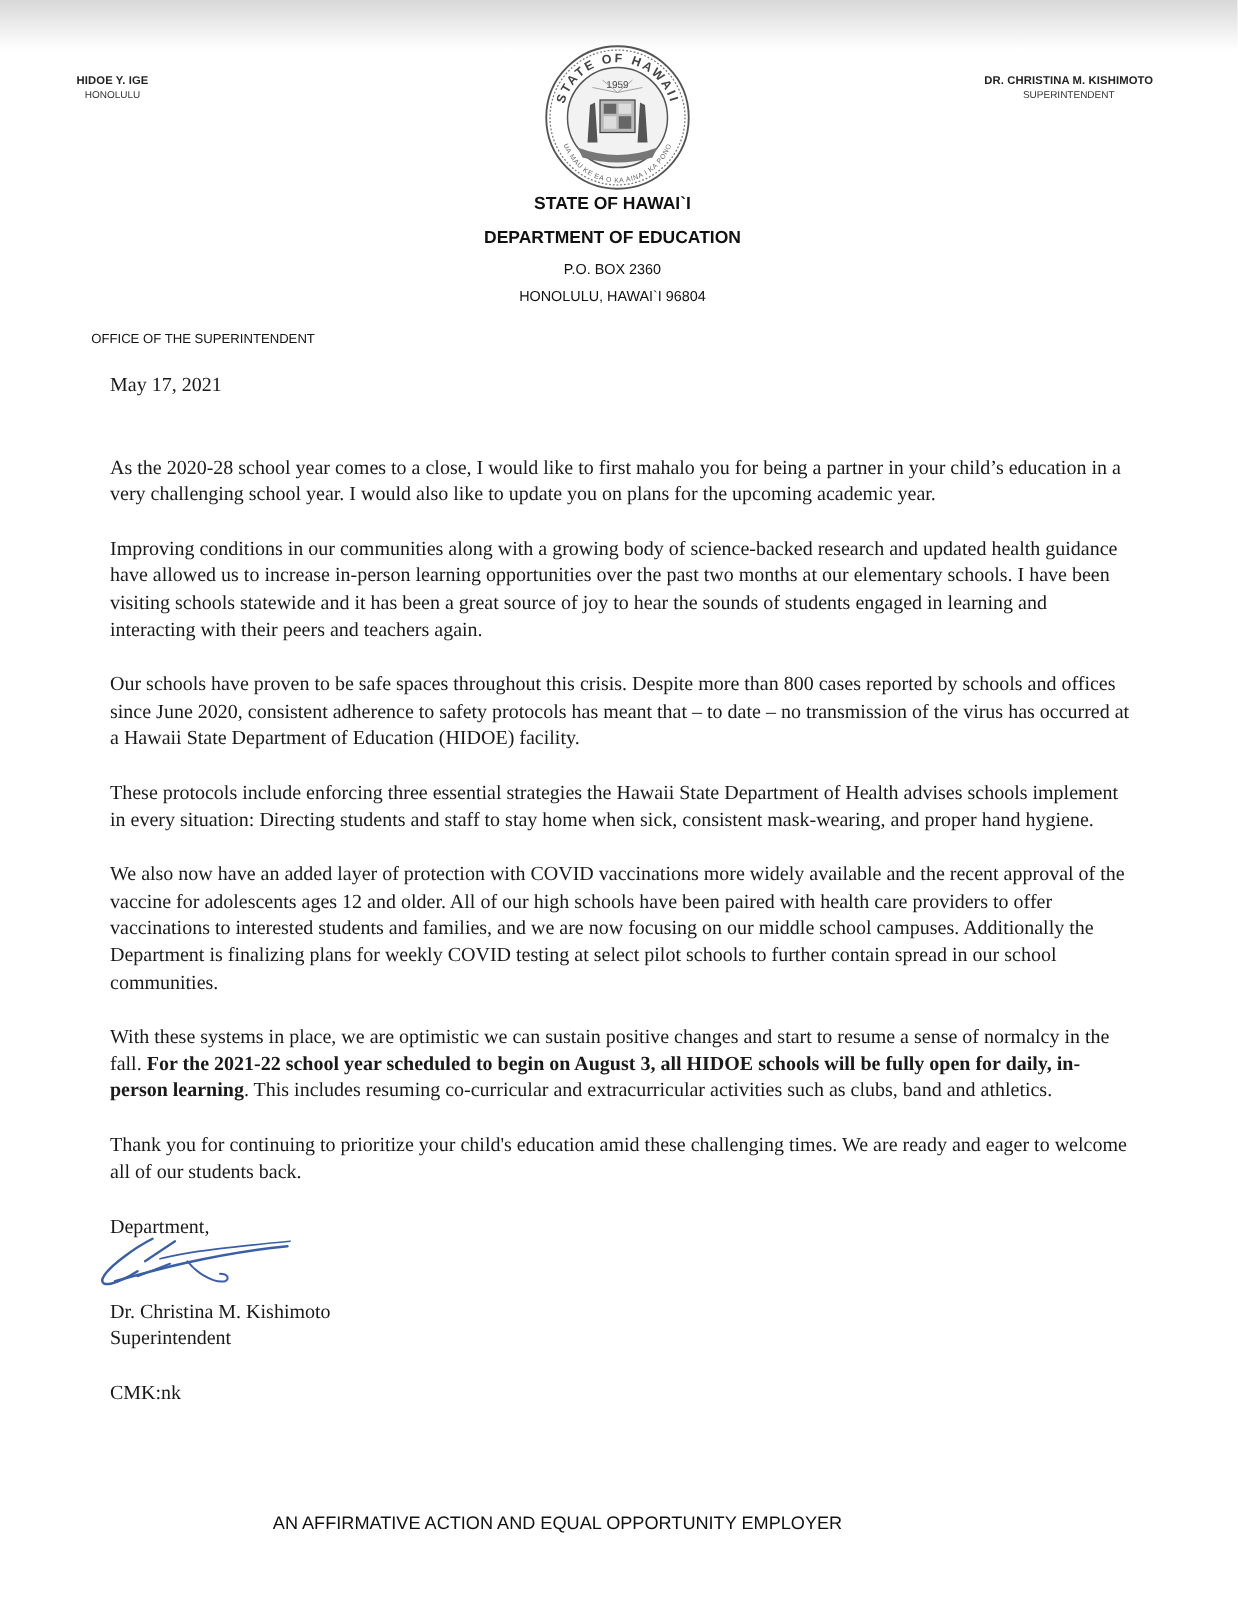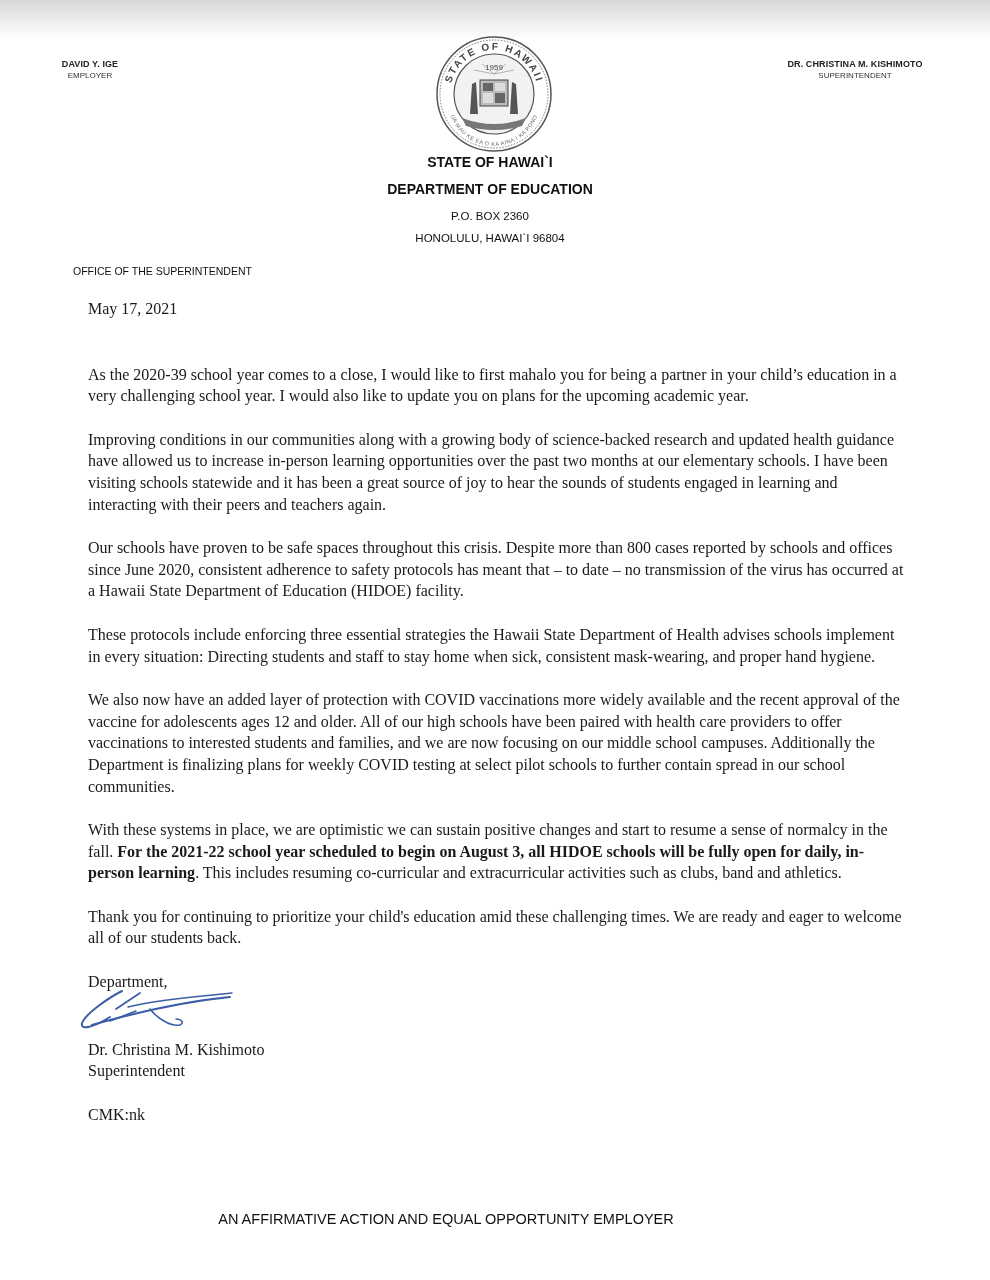--- a/index.html
+++ b/index.html
@@ -54,22 +54,22 @@
     position: absolute; left: 0; width: 892px; top: 1211px; text-align: center;
     font-family: "Liberation Sans", sans-serif; font-size: 14.5px; color: #111;
   }
 </style>
 </head>
 <body>
 
 <div class="top-shade"></div>
 
 <div class="hdr-name" id="gov">
-  <div class="n">DAVID Y. IGE</div>
-  <div class="t">EMPLOYER</div>
+  <div class="n">HIDOE Y. IGE</div>
+  <div class="t">HONOLULU</div>
 </div>
 
 <div class="hdr-name" id="sup">
   <div class="n">DR. CHRISTINA M. KISHIMOTO</div>
   <div class="t">SUPERINTENDENT</div>
 </div>
 
 <div class="seal">
   <svg width="120" height="120" viewBox="0 0 120 120">
     <circle cx="60" cy="60" r="57" fill="#fff" stroke="#555" stroke-width="1.5"></circle>
@@ -109,21 +109,21 @@
 <div class="agency" id="dept">DEPARTMENT OF EDUCATION</div>
 <div class="agency" id="box">P.O. BOX 2360</div>
 <div class="agency" id="city">HONOLULU, HAWAI`I 96804</div>
 
 <div class="office">OFFICE OF THE SUPERINTENDENT</div>
 
 <div class="letter">
   <p>May 17, 2021</p>
   <div class="gap-s"></div>
   <div class="gap"></div>
-  <p>As the 2020-39 school year comes to a close, I would like to first mahalo you for being a partner in your child’s education in a very challenging school year. I would also like to update you on plans for the upcoming academic year.</p>
+  <p>As the 2020-28 school year comes to a close, I would like to first mahalo you for being a partner in your child’s education in a very challenging school year. I would also like to update you on plans for the upcoming academic year.</p>
   <div class="gap"></div>
   <p>Improving conditions in our communities along with a growing body of science-backed research and updated health guidance have allowed us to increase in-person learning opportunities over the past two months at our elementary schools. I have been visiting schools statewide and it has been a great source of joy to hear the sounds of students engaged in learning and interacting with their peers and teachers again.</p>
   <div class="gap"></div>
   <p>Our schools have proven to be safe spaces throughout this crisis. Despite more than 800 cases reported by schools and offices since June 2020, consistent adherence to safety protocols has meant that – to date – no transmission of the virus has occurred at a Hawaii State Department of Education (HIDOE) facility.</p>
   <div class="gap"></div>
   <p>These protocols include enforcing three essential strategies the Hawaii State Department of Health advises schools implement in every situation: Directing students and staff to stay home when sick, consistent mask-wearing, and proper hand hygiene.</p>
   <div class="gap"></div>
   <p>We also now have an added layer of protection with COVID vaccinations more widely available and the recent approval of the vaccine for adolescents ages 12 and older. All of our high schools have been paired with health care providers to offer vaccinations to interested students and families, and we are now focusing on our middle school campuses. Additionally the Department is finalizing plans for weekly COVID testing at select pilot schools to further contain spread in our school communities.</p>
   <div class="gap"></div>
   <p><span>With these systems in place, we are optimistic we can sustain positive changes and start to resume a sense of normalcy in the fall. </span><b>For the 2021-22 school year scheduled to begin on August 3, all HIDOE schools will be fully open for daily, in-person learning</b><span>. This includes resuming co-curricular and extracurricular activities such as clubs, band and athletics.</span></p>

